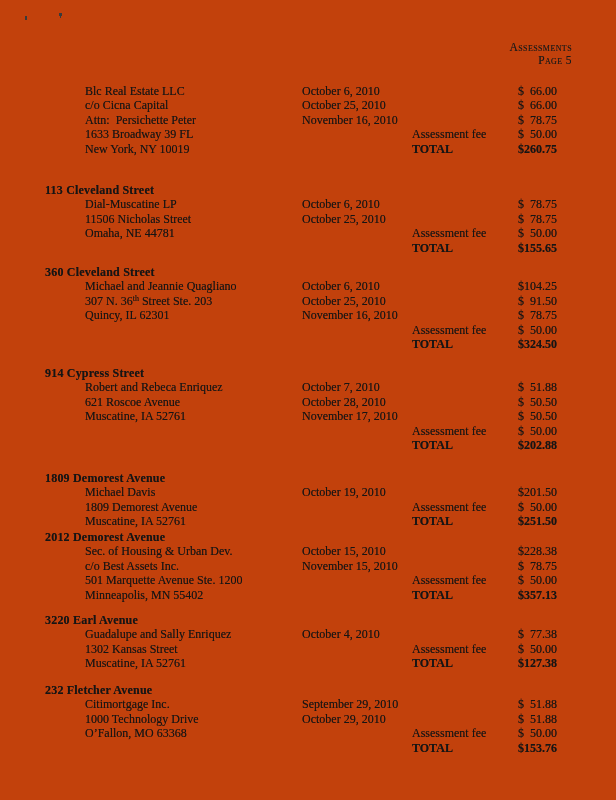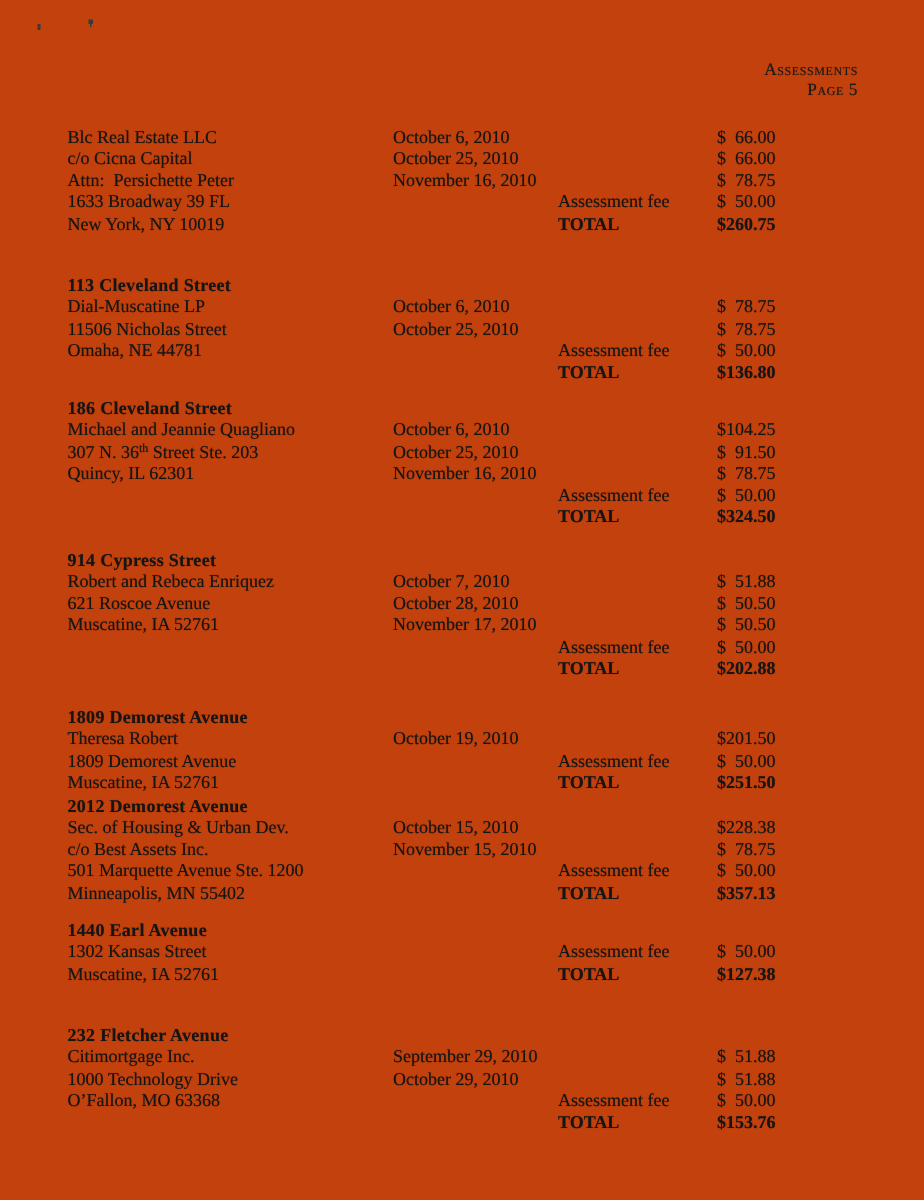--- a/index.html
+++ b/index.html
@@ -34,20 +34,21 @@
     letter-spacing: 0.4px;
     color: #1b1b1b;
   }
 
   .block { position: absolute; left: 45px; width: 527px; }
   .heading { font-weight: bold; line-height: 14.4px; letter-spacing: 0.2px; }
   .row {
     display: grid;
     grid-template-columns: 217px 110px 106px 1fr;
     line-height: 14.4px;
+    margin-left: 40px;
   }
   .cell { white-space: pre; overflow: visible; }
   .row.total .row-label, .row.total .amount-text { font-weight: bold; }
   sup { font-size: 8px; line-height: 0; vertical-align: 4px; }
 
   
   .page { text-shadow: 0 0 0.5px rgba(20,20,20,0.55); }
 </style>
 </head>
 <body>
@@ -112,26 +113,26 @@
     <div class="row">
       <span class="cell left-text">Omaha, NE 44781</span>
       <span class="cell date-text"></span>
       <span class="cell row-label">Assessment fee</span>
       <span class="cell amount-text">$  50.00</span>
     </div>
     <div class="row total">
       <span class="cell left-text"></span>
       <span class="cell date-text"></span>
       <span class="cell row-label">TOTAL</span>
-      <span class="cell amount-text">$136.80</span>
+      <span class="cell amount-text">$155.65</span>
     </div>
   </div>
 
   <div class="block" style="top:265px">
-    <div class="heading">186 Cleveland Street</div>
+    <div class="heading">360 Cleveland Street</div>
     <div class="row">
       <span class="cell left-text">Michael and Jeannie Quagliano</span>
       <span class="cell date-text">October 6, 2010</span>
       <span class="cell row-label"></span>
       <span class="cell amount-text">$104.25</span>
     </div>
     <div class="row">
       <span class="cell left-text"><span>307 N. 36</span><sup>th</sup><span> Street Ste. 203</span></span>
       <span class="cell date-text">October 25, 2010</span>
       <span class="cell row-label"></span>
@@ -187,21 +188,21 @@
       <span class="cell left-text"></span>
       <span class="cell date-text"></span>
       <span class="cell row-label">TOTAL</span>
       <span class="cell amount-text">$202.88</span>
     </div>
   </div>
 
   <div class="block" style="top:471px">
     <div class="heading">1809 Demorest Avenue</div>
     <div class="row">
-      <span class="cell left-text">Theresa Robert</span>
+      <span class="cell left-text">Michael Davis</span>
       <span class="cell date-text">October 19, 2010</span>
       <span class="cell row-label"></span>
       <span class="cell amount-text">$201.50</span>
     </div>
     <div class="row">
       <span class="cell left-text">1809 Demorest Avenue</span>
       <span class="cell date-text"></span>
       <span class="cell row-label">Assessment fee</span>
       <span class="cell amount-text">$  50.00</span>
     </div>
@@ -235,21 +236,27 @@
     </div>
     <div class="row total">
       <span class="cell left-text">Minneapolis, MN 55402</span>
       <span class="cell date-text"></span>
       <span class="cell row-label">TOTAL</span>
       <span class="cell amount-text">$357.13</span>
     </div>
   </div>
 
   <div class="block" style="top:613px">
-    <div class="heading">1440 Earl Avenue</div>
+    <div class="heading">3220 Earl Avenue</div>
+    <div class="row">
+      <span class="cell left-text">Guadalupe and Sally Enriquez</span>
+      <span class="cell date-text">October 4, 2010</span>
+      <span class="cell row-label"></span>
+      <span class="cell amount-text">$  77.38</span>
+    </div>
     <div class="row">
       <span class="cell left-text">1302 Kansas Street</span>
       <span class="cell date-text"></span>
       <span class="cell row-label">Assessment fee</span>
       <span class="cell amount-text">$  50.00</span>
     </div>
     <div class="row total">
       <span class="cell left-text">Muscatine, IA 52761</span>
       <span class="cell date-text"></span>
       <span class="cell row-label">TOTAL</span>

